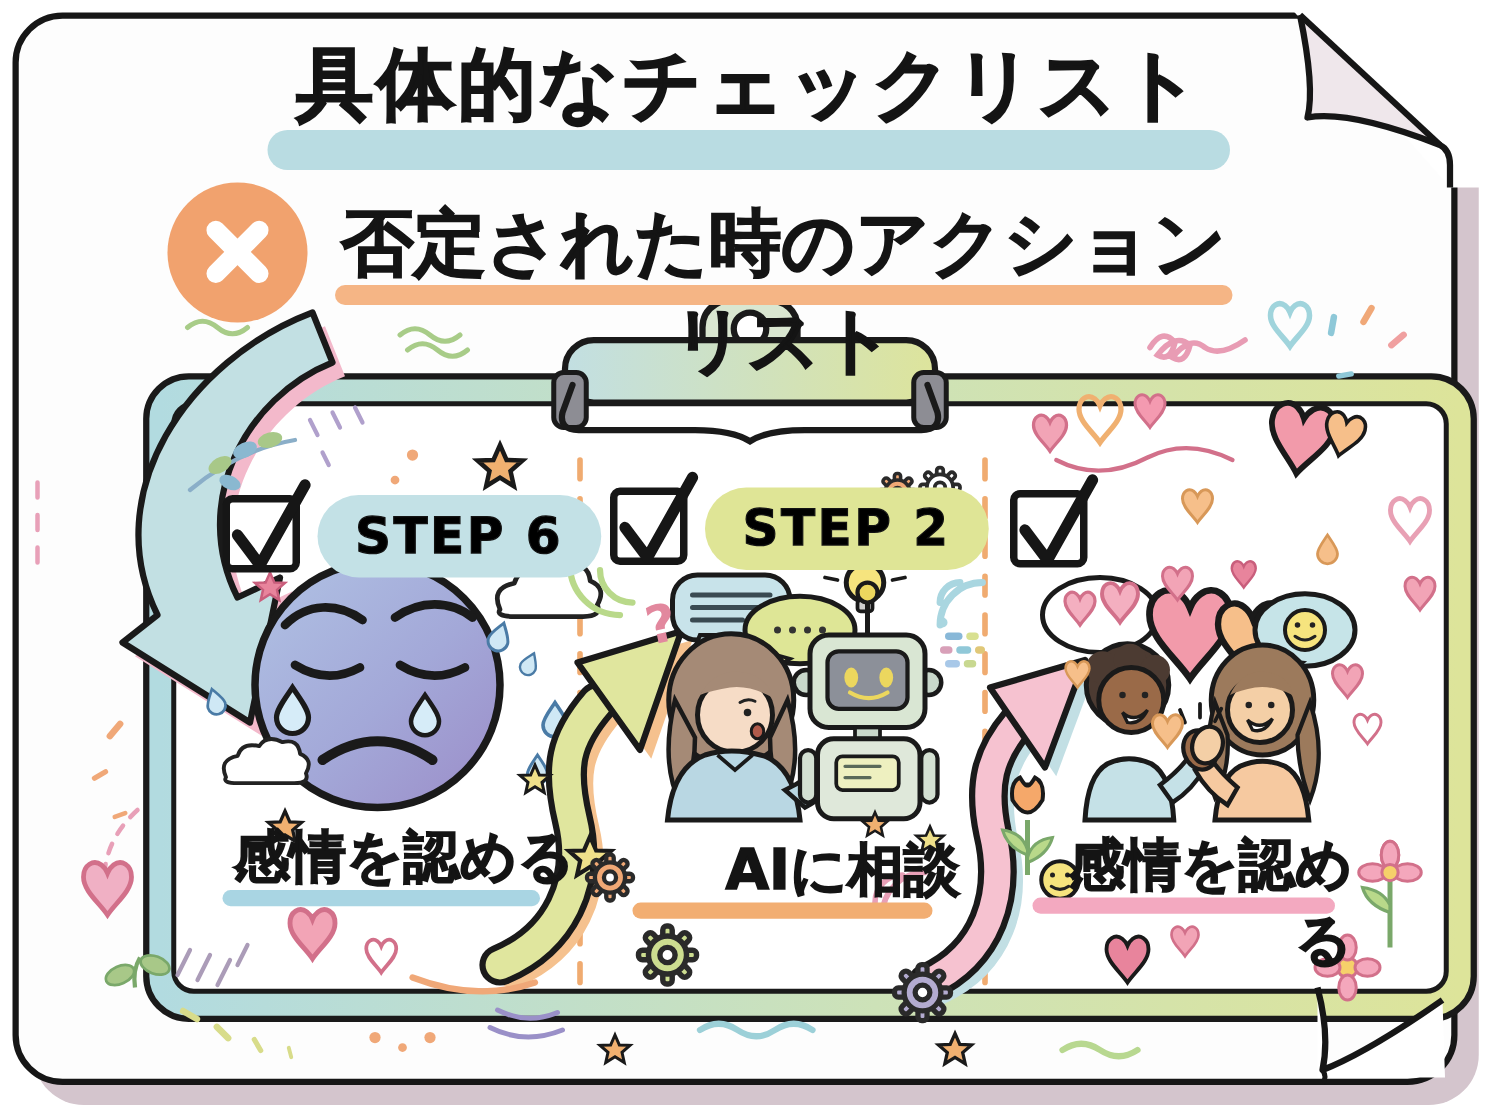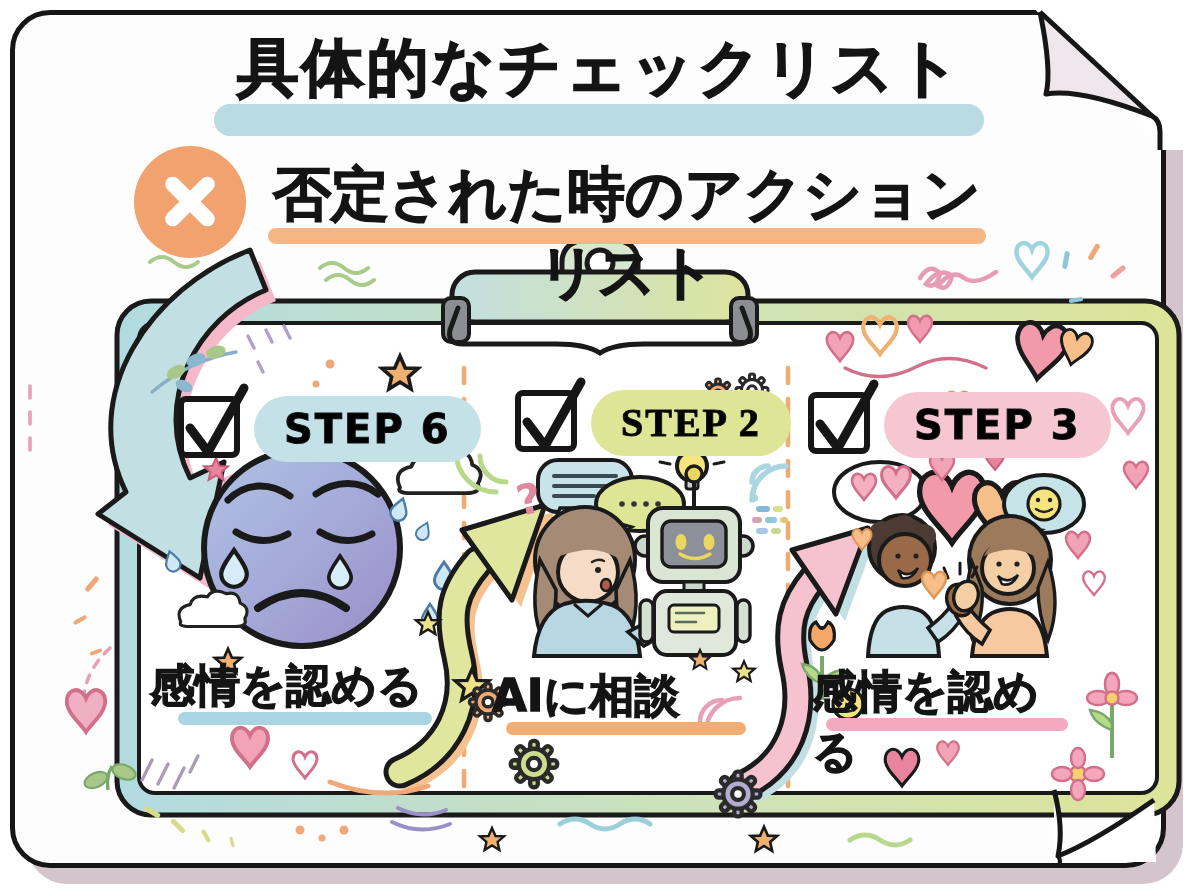--- a/index.html
+++ b/index.html
@@ -22,22 +22,22 @@
             -webkit-text-stroke:1.2px #141414;}
   .subtitle-ul{position:absolute;left:268px;top:228px;width:718px;height:16px;border-radius:9px;
                background:#f5b585;z-index:2;}
   .step{position:absolute;z-index:3;display:flex;align-items:flex-start;}
   .cbwrap{position:relative;width:62px;height:62px;}
   .cbox{position:absolute;left:0;top:0;width:50px;height:50px;border:6px solid #161616;border-radius:8px;background:#fff;}
   .cbwrap svg{position:absolute;left:2px;top:-20px;}
   .pill{height:66px;line-height:66px;border-radius:34px;padding:0 30px;margin-left:14px;
         font-size:40px;font-weight:700;letter-spacing:2px;-webkit-text-stroke:1px #141414;}
   .pill1{background:#c3e1e6;} .pill2{background:#dfe596;} .pill3{background:#f6c6d3;}
-  .s1{left:178px;top:396px;} .s2{left:515px;top:390px;font-family:Liberation Serif, serif;} .s3{left:808px;top:392px;}
-  .caption{position:absolute;z-index:3;text-align:left;font-size:45px;font-weight:700;
+  .s1{left:178px;top:396px;} .s2{left:488px;top:390px;} .s3{left:808px;top:392px;}
+  .caption{position:absolute;z-index:3;text-align:right;font-size:45px;font-weight:700;
            -webkit-text-stroke:1.3px #141414;color:#141414;}
   .cap1{left:150px;top:656px;width:310px;} .cap2{left:492px;top:666px;width:276px;} .cap3{left:812px;top:662px;width:270px;}
   .cap-ul{position:absolute;z-index:2;height:13px;border-radius:7px;}
   .ul1{left:178px;top:712px;width:254px;background:#a9d5e3;}
   .ul2{left:506px;top:722px;width:240px;background:#f2ae72;}
   .ul3{left:826px;top:718px;width:242px;background:#f3a9c0;}
 </style>
 </head>
 <body>
 
@@ -423,21 +423,20 @@
   <div class="pill pill2">STEP 2</div>
 </div>
 
 <div class="step s3">
   <div class="cbwrap">
     <div class="cbox"></div>
     <svg width="74" height="84" viewBox="0 0 74 84">
       <polyline points="10,52 28,76 64,12" fill="none" stroke="#161616" stroke-width="9" stroke-linecap="round" stroke-linejoin="round"></polyline>
     </svg>
   </div>
-  <div class="pill pill3">STEP 3</div>
 </div>
 
 <div class="cap-ul ul1"></div>
 <div class="caption cap1">感情を認める</div>
 <div class="cap-ul ul2"></div>
 <div class="caption cap2">AIに相談</div>
 <div class="cap-ul ul3"></div>
 <div class="caption cap3">感情を認める</div>
 
 </body></html>

